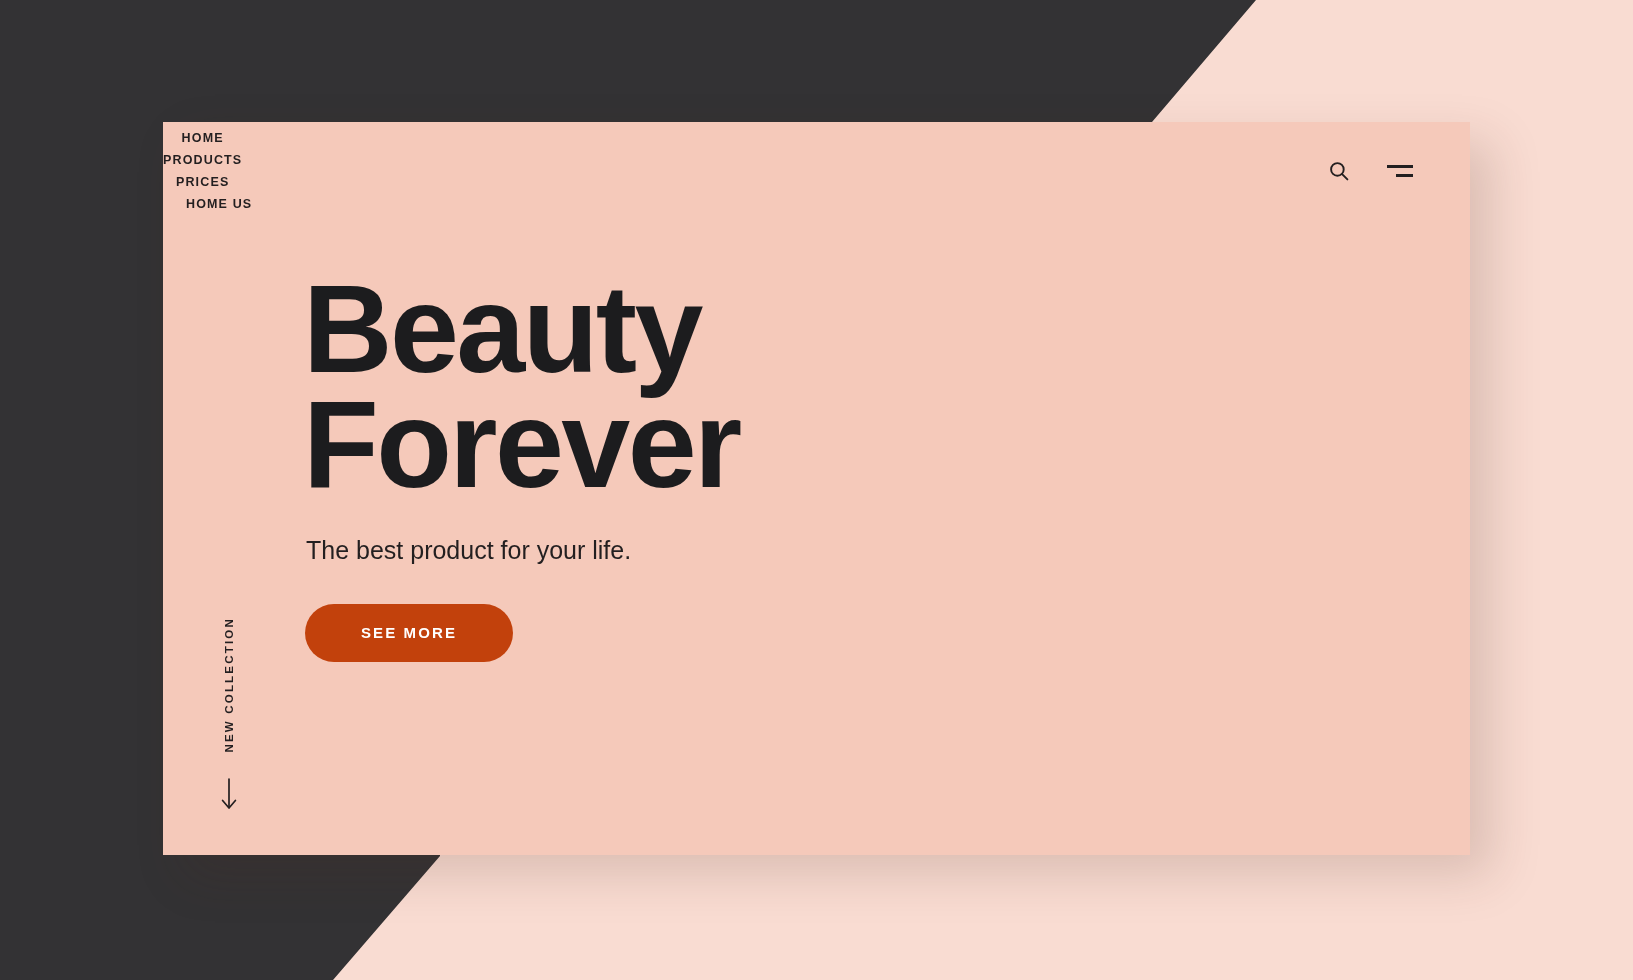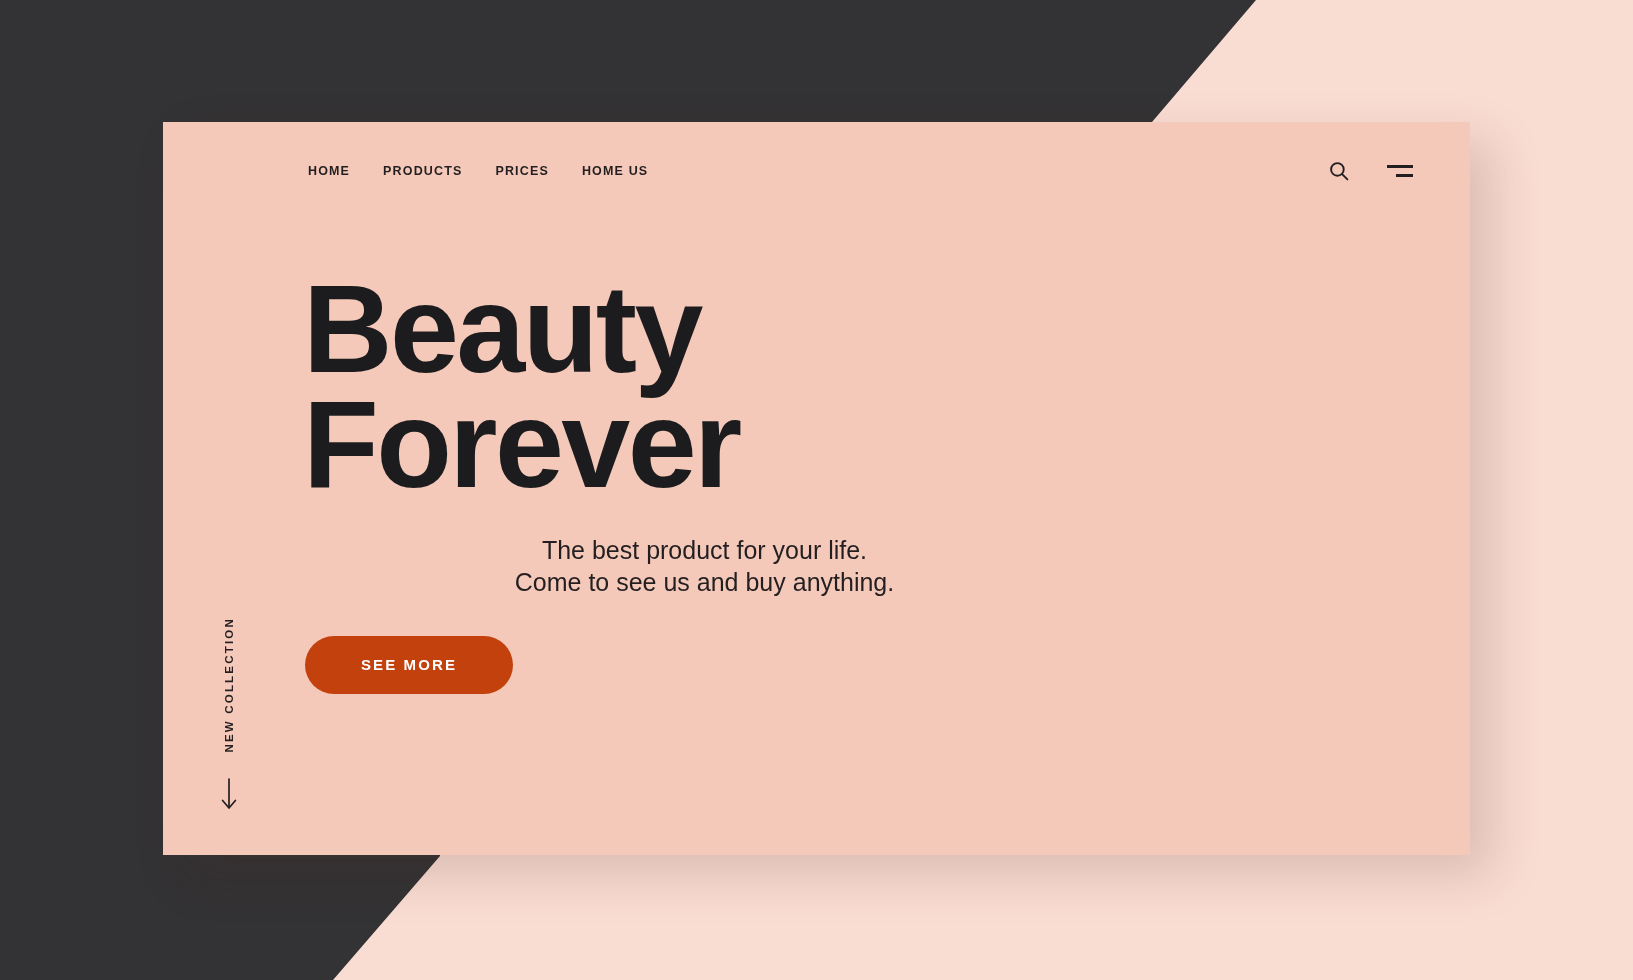--- a/index.html
+++ b/index.html
@@ -62,22 +62,22 @@
     top: 32px;
     width: 100%;
     height: 34px;
     display: flex;
     align-items: center;
   }
 
   .nav-links {
     display: flex;
     align-items: center;
-    margin-left: 145px;
     gap: 0;
+    flex-direction: column;
   }
 
   .nav-link {
     font-size: 12.5px;
     font-weight: bold;
     letter-spacing: 1.15px;
     color: #231f20;
     text-decoration: none;
     padding: 4px 0;
     margin-right: 33px;
@@ -140,21 +140,20 @@
     color: #1c1c1e;
   }
   .headline span { display: block; }
 
   .subcopy {
     margin: 31px 0 0 3px;
     font-size: 25px;
     line-height: 1.28;
     color: #231f20;
     font-weight: normal;
-    text-align: center;
   }
   .subcopy span { display: block; }
 
   .cta {
     display: inline-flex;
     align-items: center;
     justify-content: center;
     margin: 38px 0 0 2px;
     padding: 0 27px;
     min-width: 208px;
@@ -234,21 +233,20 @@
     </nav>
 
     <div class="hero">
       <h1 class="headline">
         <span>Beauty</span>
         <span>Forever</span>
       </h1>
 
       <p class="subcopy">
         <span>The best product for your life.</span>
-        <span>Come to see us and buy anything.</span>
       </p>
 
       <button class="cta">SEE MORE</button>
     </div>
 
     <div class="rail">
       <div class="rail-label">NEW COLLECTION</div>
       <div class="rail-arrow">
         <svg width="18" height="34" viewBox="0 0 18 34" fill="none" stroke="#231f20" stroke-width="1.7" stroke-linecap="round" stroke-linejoin="round">
           <line x1="9" y1="2" x2="9" y2="30"></line>

